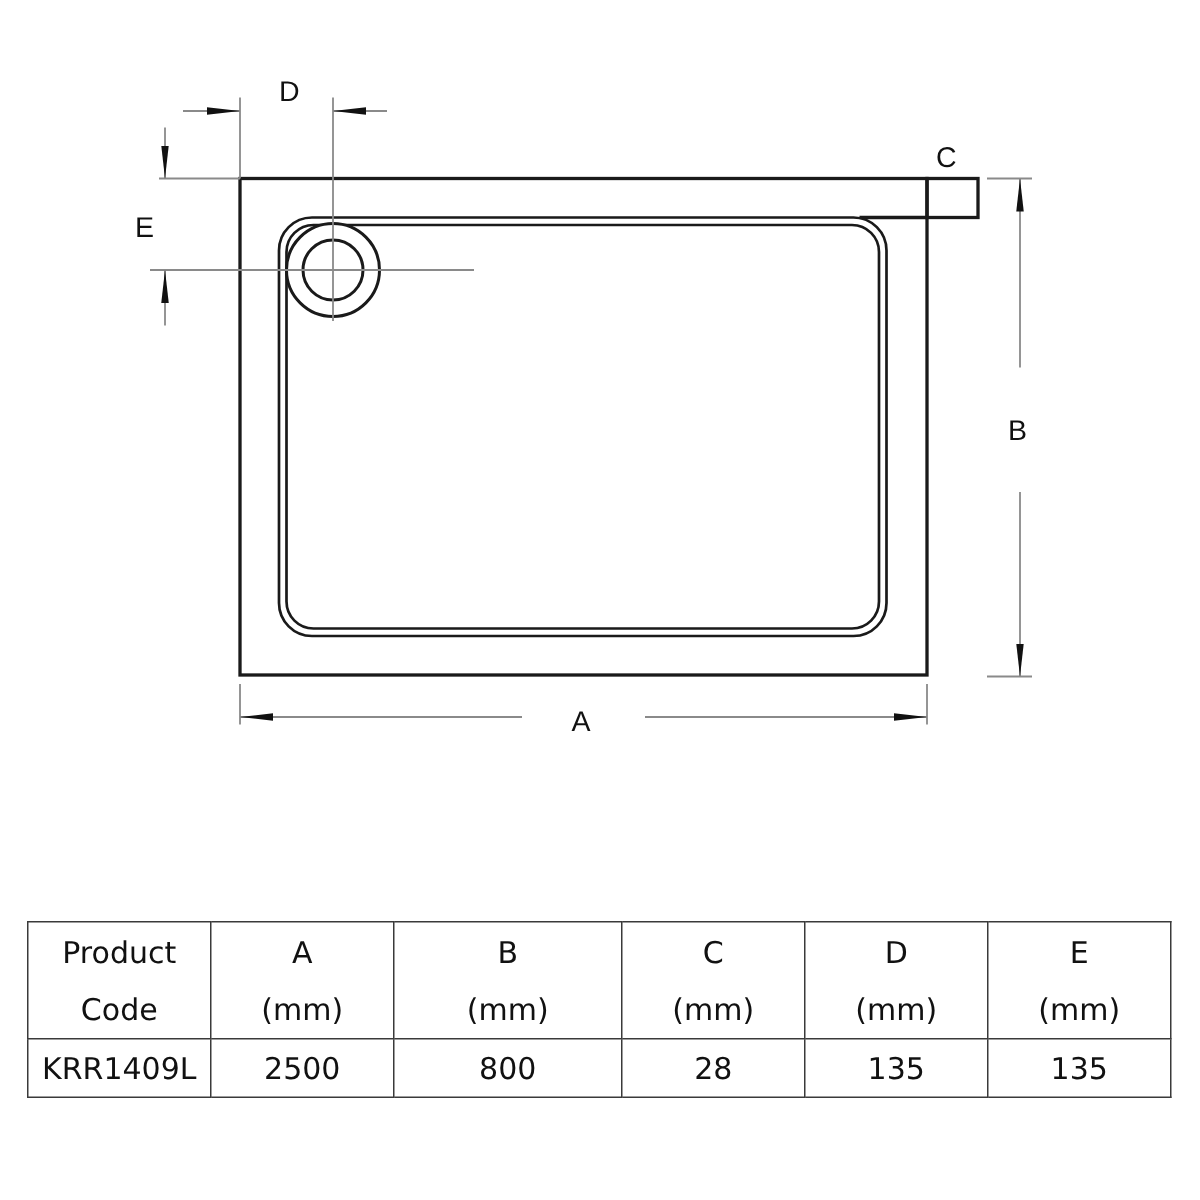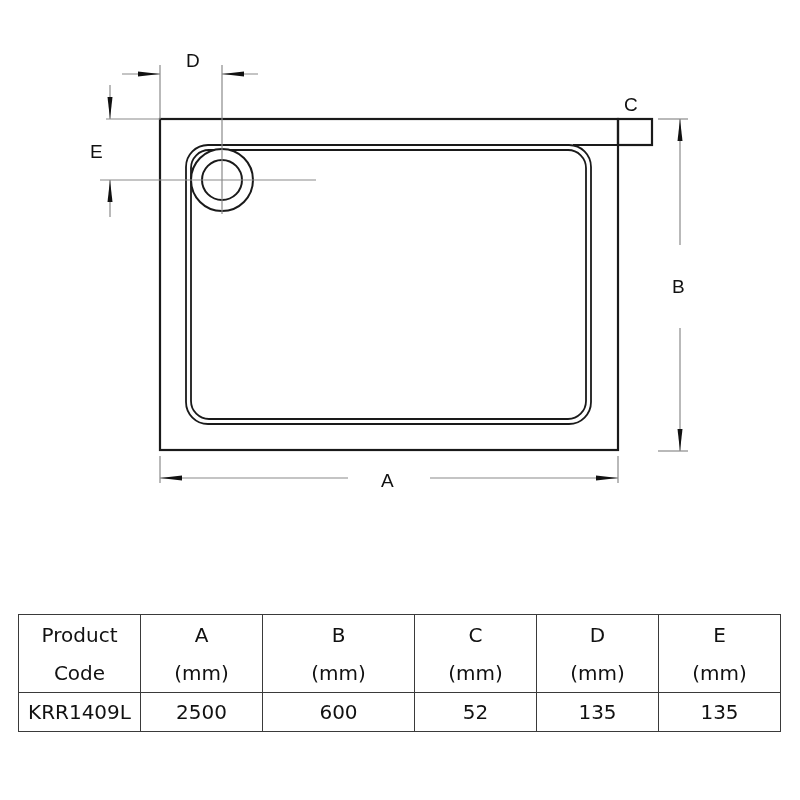--- a/index.html
+++ b/index.html
@@ -154,19 +154,19 @@
       <th>
         <span class="hdr-line">E</span>
         <span class="hdr-line">(mm)</span>
       </th>
     </tr>
   </thead>
   <tbody>
     <tr>
       <td>KRR1409L</td>
       <td>2500</td>
-      <td>600</td>
-      <td>52</td>
+      <td>800</td>
+      <td>28</td>
       <td>135</td>
       <td>135</td>
     </tr>
   </tbody>
 </table>
 
 </body></html>

